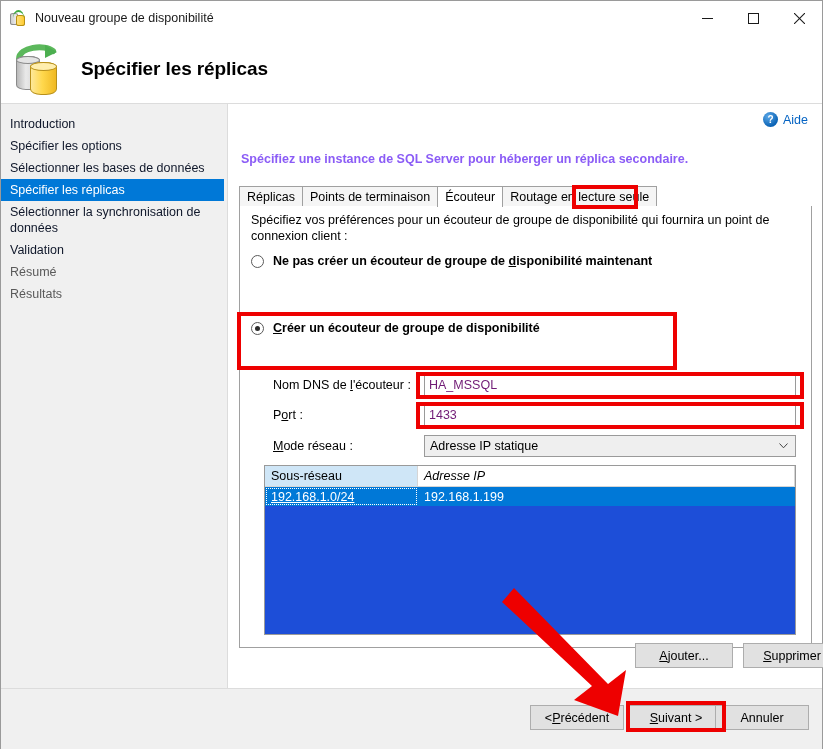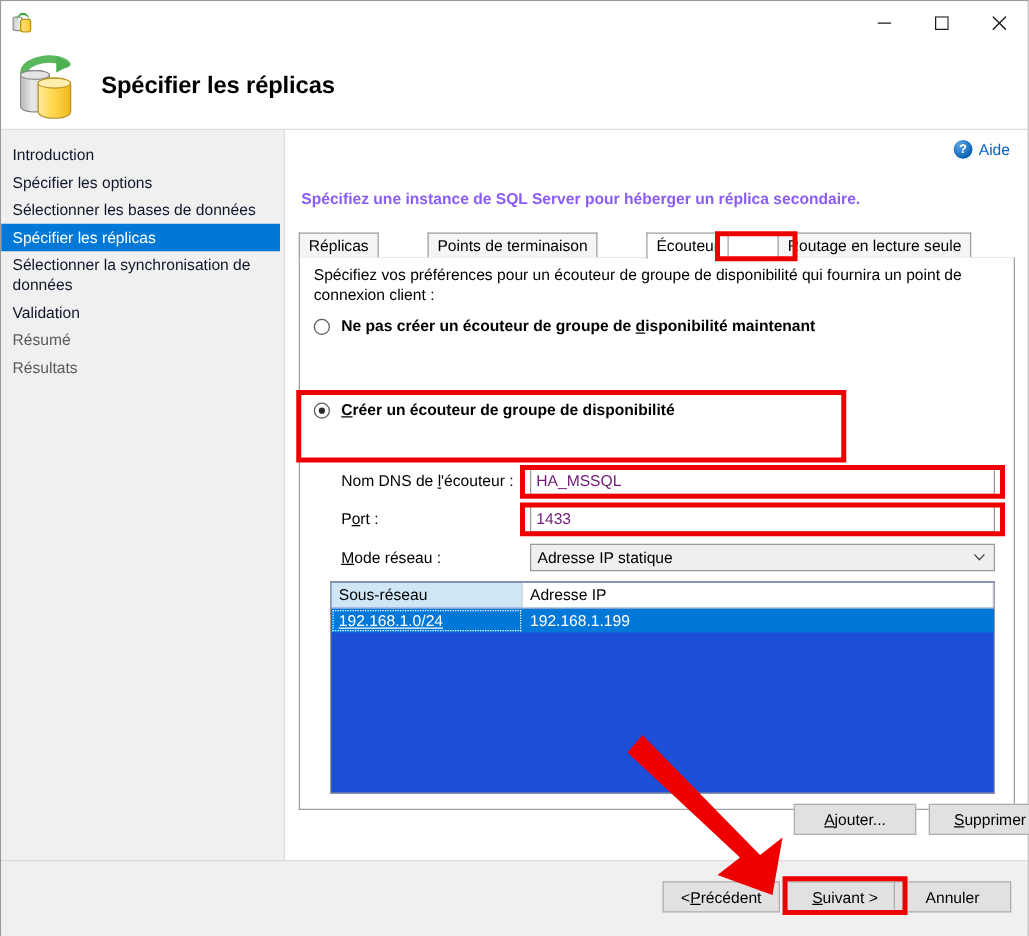--- a/index.html
+++ b/index.html
@@ -192,21 +192,20 @@
   
   .tabstrip {
     position: absolute;
     left: 10px; top: 82px;
     width: 573px;
     height: 21px;
     display: flex;
     align-items: flex-end;
     border-bottom: 1px solid #a0a0a0;
     box-sizing: border-box;
-    gap: 40px;
   }
   .tab {
     height: 20px;
     padding: 0 7px;
     display: flex; align-items: center;
     font-size: 12.5px;
     color: #000000;
     background: #f5f5f5;
     border: 1px solid #a0a0a0;
     border-bottom: none;
@@ -329,21 +328,21 @@
   }
   .lv-th {
     font-size: 12.5px;
     display: flex; align-items: center;
     padding-left: 6px;
     box-sizing: border-box;
     border-right: 1px solid #d5d5d5;
     height: 20px;
   }
   .lv-th.c1 { width: 153px; background: #cfe6f7; }
-  .lv-th.c2 { width: 377px; background: #ffffff; }
+  .lv-th.c2 { width: 377px; background: #ffffff; font-style: italic; }
   .lv-row {
     display: flex;
     height: 19px;
     background: #0078d7;
     color: #ffffff;
   }
   .lv-row .lv-td {
     font-size: 12.5px;
     display: flex; align-items: center;
     padding-left: 6px;
@@ -395,20 +394,21 @@
 <body>
 
 <div id="app">
 
   <div class="titlebar">
     <div class="tb-icon">
       <div class="cyl-a"></div>
       <div class="cyl-b"></div>
       <div class="arr"></div>
     </div>
+    <span class="tb-title">Nouveau groupe de disponibilité</span>
     <div class="winbtns">
       <div class="winbtn">
         <svg width="11" height="11" viewBox="0 0 11 11">
             <line x1="0" y1="5.5" x2="11" y2="5.5" stroke="#1a1a1a" stroke-width="1"></line>
           </svg>
       </div>
       <div class="winbtn">
         <svg width="11" height="11" viewBox="0 0 11 11">
             <rect x="0.5" y="0.5" width="10" height="10" fill="none" stroke="#1a1a1a" stroke-width="1"></rect>
           </svg>

